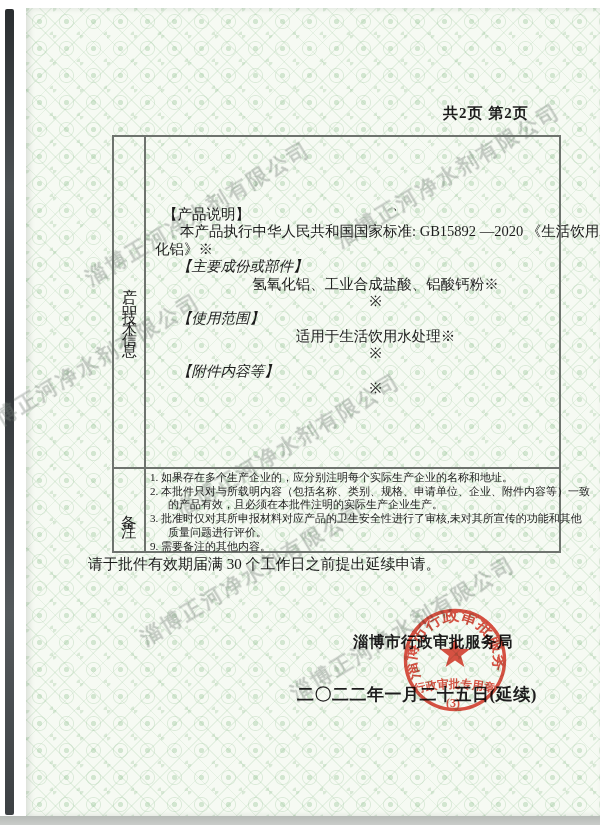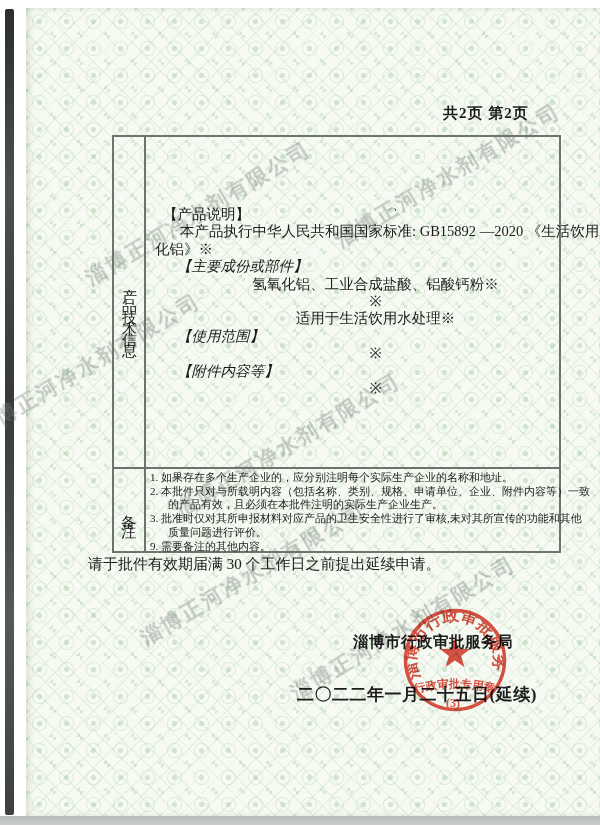--- a/index.html
+++ b/index.html
@@ -128,22 +128,22 @@
     <span class="vtext">产品技术信息</span>
   </div>
 
   <div class="content-cell1">
     <div class="p-line ind-a">【产品说明】</div>
     <div class="p-line ind-b">本产品执行中华人民共和国国家标准: GB15892 —2020 《生活饮用水用聚氯</div>
     <div class="p-line ind-0">化铝》※</div>
     <div class="p-line ind-c">【主要成份或部件】</div>
     <div class="p-line ind-d">氢氧化铝、工业合成盐酸、铝酸钙粉※</div>
     <div class="p-line ind-d">※</div>
+    <div class="p-line ind-c">【使用范围】</div>
     <div class="p-line ind-d">适用于生活饮用水处理※</div>
-    <div class="p-line ind-c">【使用范围】</div>
     <div class="p-line ind-d">※</div>
     <div class="p-line ind-c">【附件内容等】</div>
     <div class="p-line ind-d">※</div>
   </div>
 
   <div class="label-cell l2">
     <span class="vtext small">备注</span>
   </div>
 
   <div class="content-cell2">

